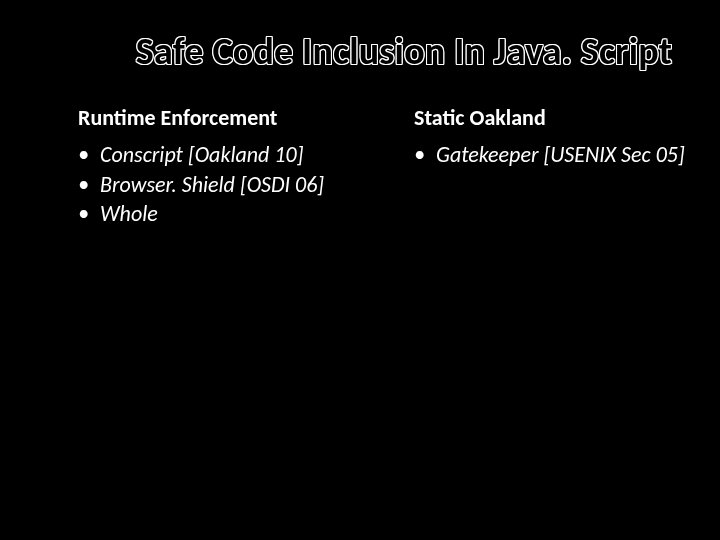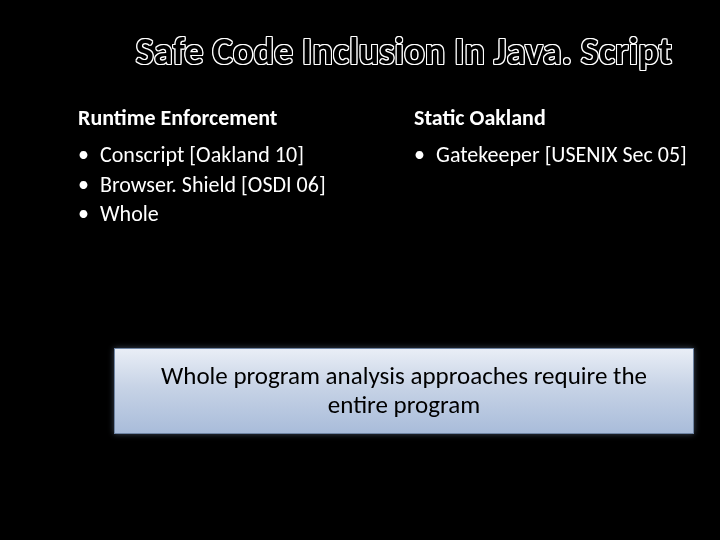--- a/index.html
+++ b/index.html
@@ -47,20 +47,21 @@
   }
   .col-head {
     font-size: 22px;
     font-weight: 700;
     margin-bottom: 10px;
   }
   ul.bullets {
     list-style: none;
     margin: 0;
     padding: 0;
+    font-style: italic;
   }
   ul.bullets li {
     font-size: 22px;
     line-height: 1.25;
     padding-left: 22px;
     text-indent: -22px;
     margin-bottom: 2px;
   }
   ul.bullets li::before {
     content: "•";
@@ -114,19 +115,16 @@
       </ul>
     </div>
     <div class="col">
       <div class="col-head">Static Oakland</div>
       <ul class="bullets">
         <li>Gatekeeper [USENIX Sec 05]</li>
       </ul>
     </div>
   </div>
 
-  <div class="banner">
-    <div class="banner-text">Whole program analysis approaches require the entire program</div>
-  </div>
 
   <div class="pagenum">2</div>
 
 </div>
 
 </body></html>

